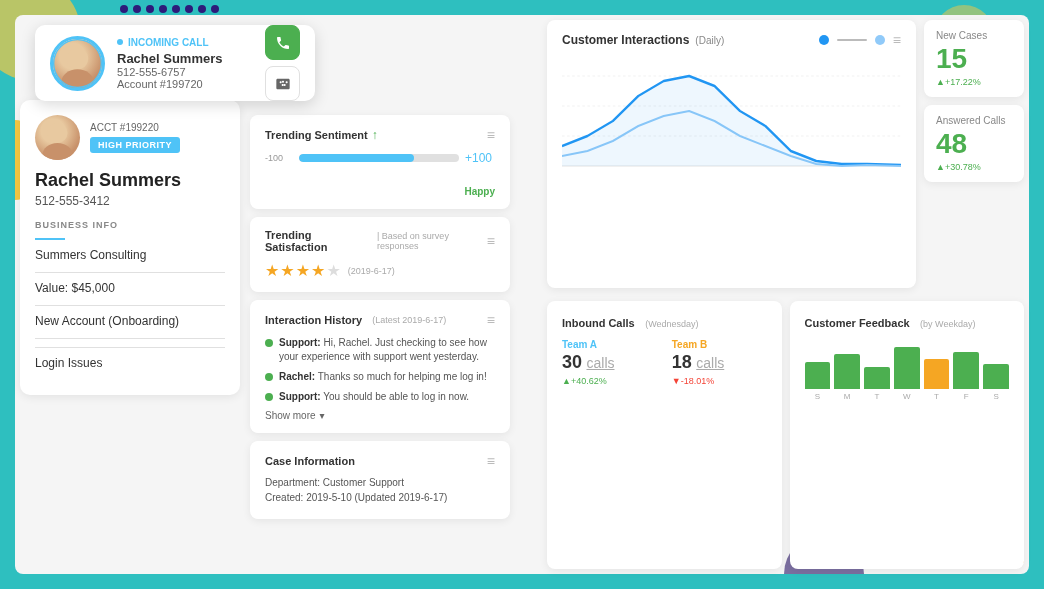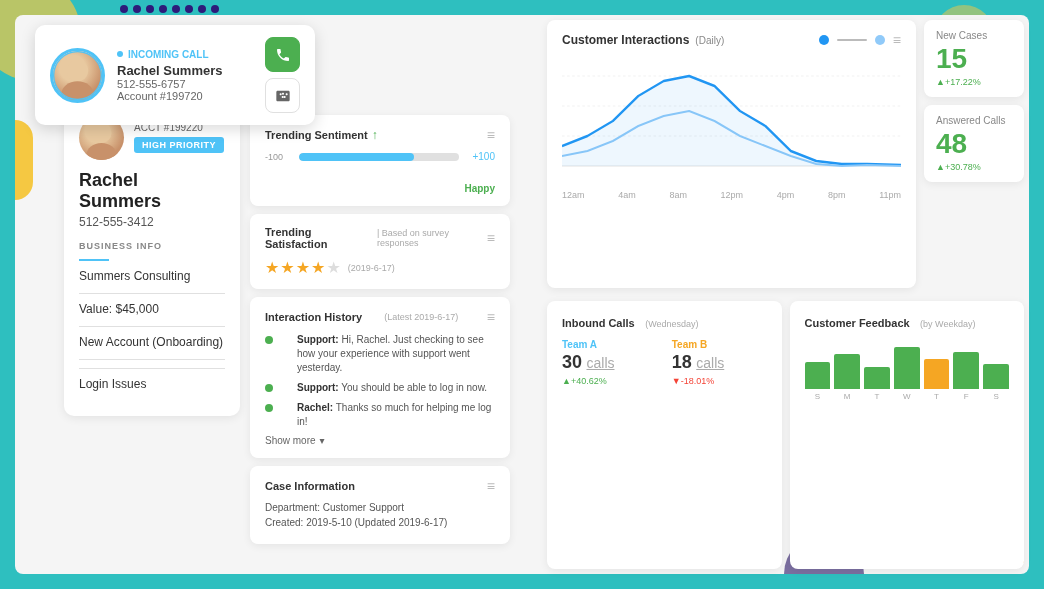--- a/index.html
+++ b/index.html
@@ -97,21 +97,21 @@
       gap: 10px;
       z-index: 10;
     }
 
     
     .incoming-call-popup {
       position: absolute;
       top: -5px; left: 20px;
       background: white;
       border-radius: 10px;
-      padding: 12px 15px;
+      padding: 0 15px;
       display: flex;
       align-items: center;
       gap: 12px;
       box-shadow: 0 4px 15px rgba(0,0,0,0.15);
       z-index: 20;
       width: 280px;
     }
     .call-avatar {
       width: 55px; height: 55px;
       border-radius: 50%;
@@ -178,21 +178,20 @@
     .left-panel {
       width: 220px;
       flex-shrink: 0;
     }
     .profile-card {
       background: white;
       border-radius: 10px;
       padding: 15px;
       margin-top: 80px;
       box-shadow: 0 2px 10px rgba(0,0,0,0.08);
-      margin-left: 44px;
     }
     .profile-header {
       display: flex;
       align-items: center;
       gap: 10px;
       margin-bottom: 10px;
     }
     .profile-avatar {
       width: 45px; height: 45px;
       border-radius: 50%;
@@ -303,24 +302,23 @@
       background: #e0e0e0;
       border-radius: 4px;
       overflow: hidden;
     }
     .sentiment-bar-fill {
       height: 100%;
       background: #4fc3f7;
       border-radius: 4px;
     }
     .sentiment-value {
-      font-size: 10px;
+      font-size: 12px;
       color: #4fc3f7;
       width: 30px;
-      text-align: right;
     }
     .happy-label {
       font-size: 10px;
       color: #4caf50;
       font-weight: 600;
       text-align: right;
     }
     .up-arrow {
       color: #4caf50;
       font-size: 12px;
@@ -332,21 +330,21 @@
     }
     .star-gray { color: #ddd; }
     .rating-date {
       font-size: 9px;
       color: #aaa;
       margin-left: 6px;
     }
     .interaction-item {
       display: flex;
       align-items: flex-start;
-      gap: 24px;
+      gap: 6px;
       margin-bottom: 6px;
     }
     .int-dot {
       width: 8px; height: 8px;
       border-radius: 50%;
       background: #4caf50;
       flex-shrink: 0;
       margin-top: 3px;
     }
     .int-text {
@@ -654,37 +652,37 @@
         <span class="menu-icon">≡</span>
       </div>
       <div style="display:flex; align-items:center;">
         <span class="stars">★★★★<span class="star-gray">★</span></span>
         <span class="rating-date">(2019-6-17)</span>
       </div>
     </div>
 
     <div class="panel-card">
       <div class="panel-header">
-        <div style="display:flex; align-items:center; gap:16px;">
+        <div style="display:flex; align-items:center; gap:4px;">
           <span class="panel-title">Interaction History</span>
           <span class="panel-subtitle">(Latest 2019-6-17)</span>
         </div>
         <span class="menu-icon">≡</span>
       </div>
       <div class="interaction-item">
         <div class="int-dot"></div>
         <div class="int-text"><span class="int-name">Support:</span> Hi, Rachel. Just checking to see how your experience with support went yesterday.</div>
       </div>
       <div class="interaction-item">
         <div class="int-dot"></div>
-        <div class="int-text"><span class="int-name">Support:</span> You should be able to log in now.</div>
+        <div class="int-text"><span class="int-name">Rachel:</span> Thanks so much for helping me log in!</div>
       </div>
       <div class="interaction-item">
         <div class="int-dot"></div>
-        <div class="int-text"><span class="int-name">Rachel:</span> Thanks so much for helping me log in!</div>
+        <div class="int-text"><span class="int-name">Support:</span> You should be able to log in now.</div>
       </div>
       <div class="show-more">
         <span>Show more</span>
         <span>▾</span>
       </div>
     </div>
 
     <div class="panel-card">
       <div class="panel-header">
         <span class="panel-title">Case Information</span>
@@ -719,29 +717,20 @@
             <line x1="0" y1="80" x2="400" y2="80" stroke="#e0e0e0" stroke-width="0.5" stroke-dasharray="3,3"></line>
             <line x1="0" y1="50" x2="400" y2="50" stroke="#e0e0e0" stroke-width="0.5" stroke-dasharray="3,3"></line>
             <line x1="0" y1="20" x2="400" y2="20" stroke="#e0e0e0" stroke-width="0.5" stroke-dasharray="3,3"></line>
 
             <polyline points="0,90 30,80 60,65 90,40 120,25 150,20 180,30 210,55 240,70 270,95 300,105 330,108 360,108 400,109" fill="none" stroke="#2196f3" stroke-width="2.5" stroke-linejoin="round"></polyline>
 
             <polyline points="0,100 30,95 60,85 90,70 120,60 150,55 180,65 210,80 240,90 270,100 300,108 330,110 360,109 400,110" fill="none" stroke="#90caf9" stroke-width="2" stroke-linejoin="round"></polyline>
 
             <polygon points="0,90 30,80 60,65 90,40 120,25 150,20 180,30 210,55 240,70 270,95 300,105 330,108 360,108 400,109 400,110 0,110" fill="rgba(33,150,243,0.08)"></polygon>
           </svg>
-        </div>
-        <div class="chart-labels-x">
-          <span>12am</span>
-          <span>4am</span>
-          <span>8am</span>
-          <span>12pm</span>
-          <span>4pm</span>
-          <span>8pm</span>
-          <span>11pm</span>
         </div>
       </div>
 
       <div class="stats-column">
         <div class="stat-card">
           <div class="stat-title">New Cases</div>
           <div class="stat-number">15</div>
           <div class="stat-change">▲+17.22%</div>
         </div>
         <div class="stat-card">

